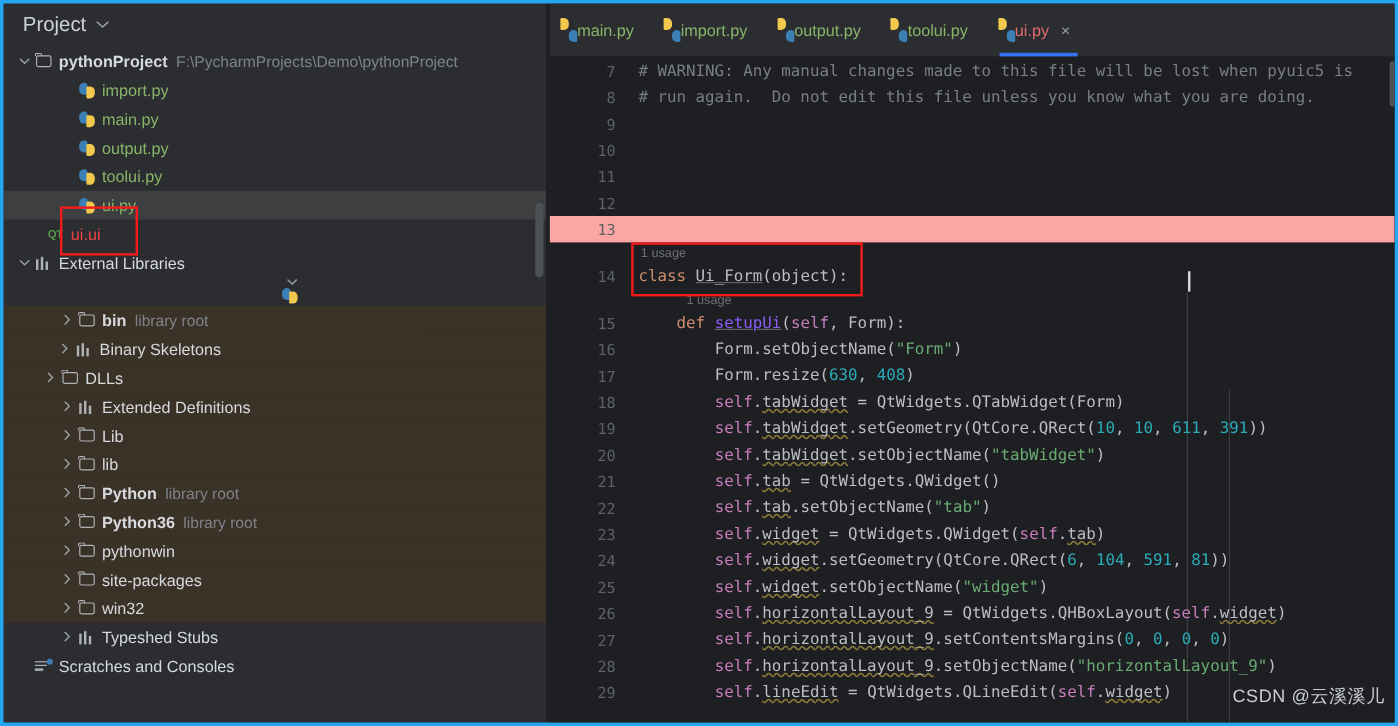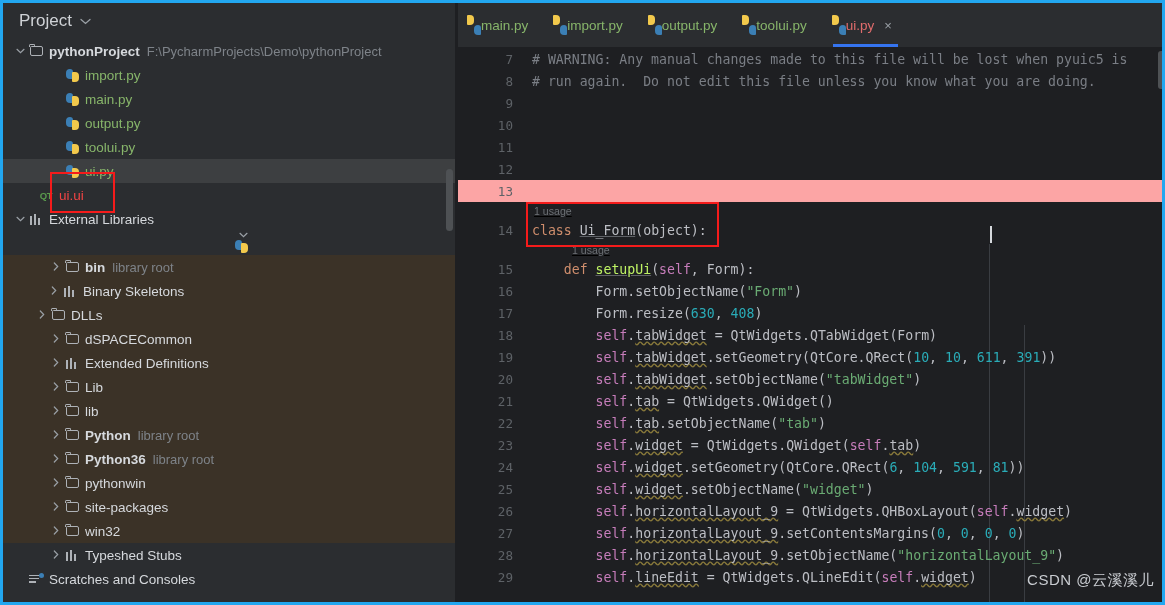--- a/index.html
+++ b/index.html
@@ -137,39 +137,39 @@
     position:relative;height:22px;display:flex;align-items:center;
     white-space:pre;
   }
   .codeline.current{background:#fca5a5;}
   .gutter{
     width:66px;min-width:66px;text-align:right;padding-right:11px;
     color:#5e6267;font-size:12.6px;box-sizing:border-box;
   }
   .code{padding-left:8px;color:#bcbec4;position:relative;}
   .usage{
-    height:17px;display:flex;align-items:center;white-space:pre;text-decoration:underline;
+    height:17px;display:flex;align-items:center;white-space:pre;
   }
   .usage .u-txt{color:#6d7176;font-size:10.6px;
     font-family:"Liberation Sans",sans-serif;padding-left:8px;}
 
   
   #guide1,#guide2{position:absolute;width:1px;background:#3a3d42;}
   #guide1{left:531px;top:196px;height:359px;}
   #guide2{left:566px;top:277px;height:278px;}
 
   
   #caret{position:absolute;left:532px;top:178px;width:1.6px;height:17px;background:#d6d9dd;}
 
   
   .cm{color:#7a7e85;}            
   .kw{color:#cf8e6d;}            
   .id{color:#bcbec4;}            
   .cls{color:#bcbec4;text-decoration:underline;text-decoration-color:#5f6267;}
-  .fn{color:#bef264;text-decoration:underline;text-decoration-color:#5f6267;}
+  .fn{color:#8b5cf6;text-decoration:underline;text-decoration-color:#5f6267;}
   .slf{color:#c77dbb;}           
   .num{color:#2aacb8;}           
   .str{color:#6aab73;}
   .wavy{text-decoration:underline wavy #8a7a3a;text-decoration-skip-ink:none;}
 
   
   #watermark{
     position:absolute;right:11px;bottom:12px;color:#c9ccd1;font-size:15px;
     font-family:"Liberation Sans",sans-serif;letter-spacing:.5px;
   }
@@ -314,29 +314,20 @@
           <span class="lbl ">Binary Skeletons</span>
         </div>
         <div class="row lib" style="padding-left: 32px;">
           <span class="arrow"><svg width="6" height="9" viewBox="0 0 6 9">
               <path d="M1.3 1 L4.7 4.5 L1.3 8" fill="none" stroke="#9aa0a6" stroke-width="1.2" stroke-linecap="round"></path>
             </svg></span>
           <span class="ico">
             <span class="folder"></span>
           </span>
           <span class="lbl ">DLLs</span>
-        </div>
-        <div class="row lib" style="padding-left: 46px;">
-          <span class="arrow"><svg width="6" height="9" viewBox="0 0 6 9">
-              <path d="M1.3 1 L4.7 4.5 L1.3 8" fill="none" stroke="#9aa0a6" stroke-width="1.2" stroke-linecap="round"></path>
-            </svg></span>
-          <span class="ico">
-            <span class="folder"></span>
-          </span>
-          <span class="lbl ">dSPACECommon</span>
         </div>
         <div class="row lib" style="padding-left: 46px;">
           <span class="arrow"><svg width="6" height="9" viewBox="0 0 6 9">
               <path d="M1.3 1 L4.7 4.5 L1.3 8" fill="none" stroke="#9aa0a6" stroke-width="1.2" stroke-linecap="round"></path>
             </svg></span>
           <span class="ico">
             <span class="books">
               <i></i>
               <i></i>
               <i></i>

